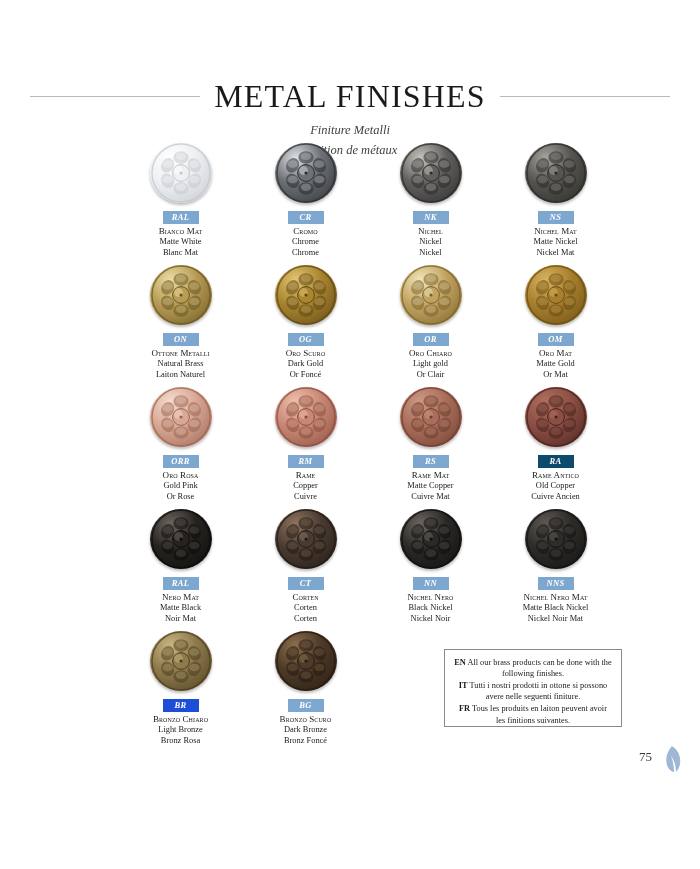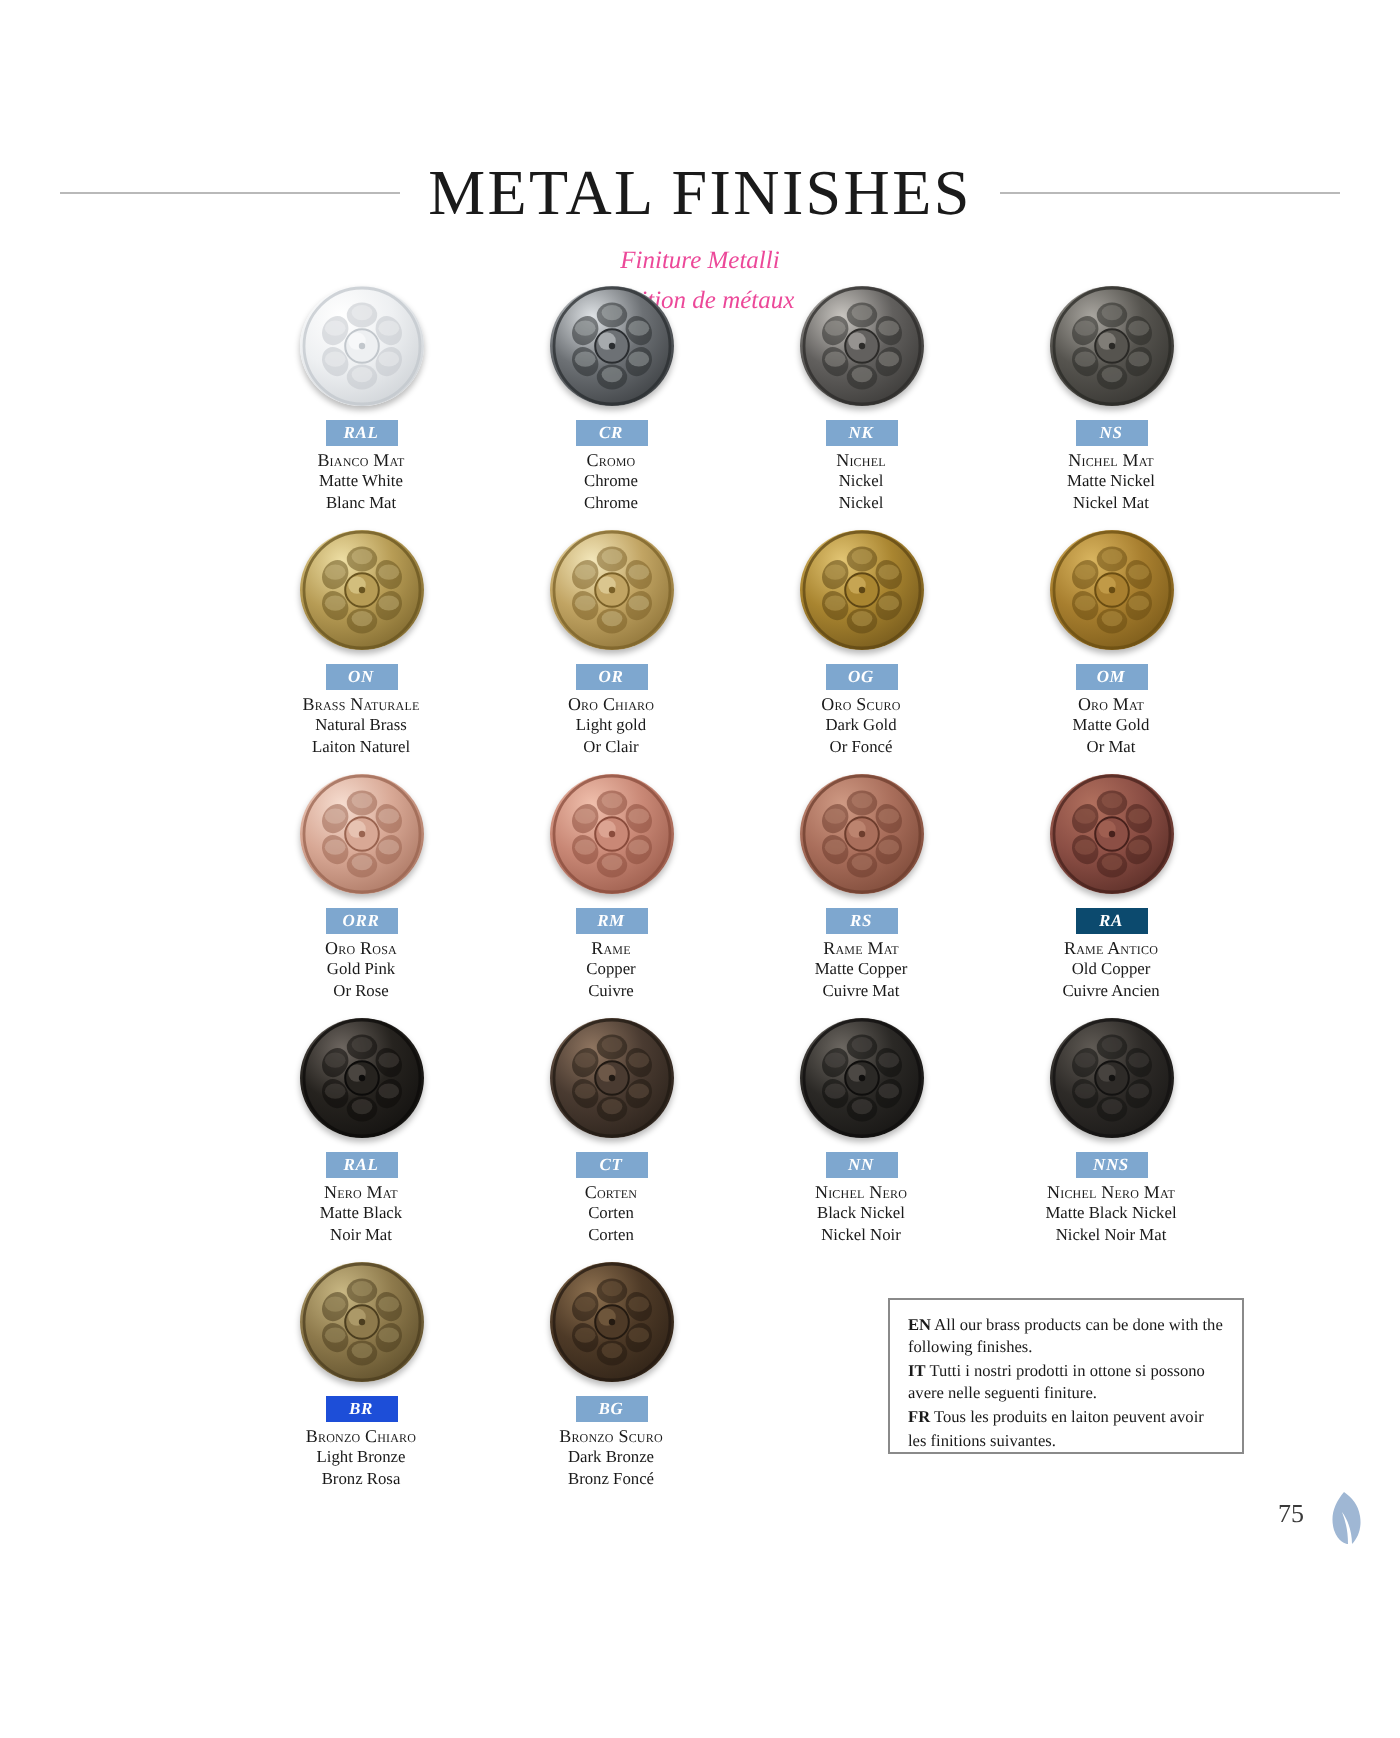--- a/index.html
+++ b/index.html
@@ -51,21 +51,21 @@
     height: 1px;
     background: #b9b9b9;
     z-index: 1;
   }
   .subtitle {
     font-size: 12.5px;
     font-style: italic;
     line-height: 1.35;
     margin: 0;
     padding-top: 3px;
-    color: #ec4899;
+    color: #404040;
   }
 
   
   .grid {
     position: absolute;
     left: 118px;
     top: 140px;
     width: 500px;
   }
   .row {
@@ -134,21 +134,21 @@
     left: 444px;
     top: 649px;
     width: 178px;
     height: 78px;
     border: 1px solid #8a8a8a;
     padding: 7px 9px;
     box-sizing: border-box;
     font-size: 8.3px;
     line-height: 1.34;
   }
-  .notebox p { margin: 0 0 1px 0; }
+  .notebox p { margin: 0 0 1px 0; text-align: center; }
   .notebox b { font-weight: bold; }
 
   
   .pagenum {
     position: absolute;
     right: 48px;
     bottom: 104px;
     font-size: 13px;
     font-family: "Liberation Serif", serif;
     color: #3a3a3a;
@@ -298,23 +298,49 @@
                 <ellipse cx="17.6" cy="37.8" rx="7.6" ry="6.2" transform="rotate(240.0 17.6 37.8)" fill="#6a5520" opacity="0.55"></ellipse>
                 <ellipse cx="17.6" cy="36.6" rx="5.2" ry="3.8" fill="#eedfa5" opacity="0.30"></ellipse>
                 <ellipse cx="17.6" cy="22.3" rx="7.6" ry="6.2" transform="rotate(300.0 17.6 22.3)" fill="#6a5520" opacity="0.55"></ellipse>
                 <ellipse cx="17.6" cy="21.1" rx="5.2" ry="3.8" fill="#eedfa5" opacity="0.30"></ellipse>
                 <circle cx="31" cy="30" r="8.4" fill="#b79c55" stroke="#6a5520" stroke-width="1"></circle>
                 <circle cx="28.5" cy="27.5" r="4.4" fill="#eedfa5" opacity="0.5"></circle>
                 <circle cx="31" cy="30" r="1.6" fill="#6a5520"></circle>
               </svg>
             </div>
           </div><div class="code" style="background: rgb(126, 167, 207);">ON</div><div class="names">
-            <div class="n-it">Brass Naturale</div>
+            <div class="n-it">Ottone Metalli</div>
             <div class="n-en">Natural Brass</div>
             <div class="n-fr">Laiton Naturel</div>
+          </div></div>
+        <div class="cell"><div class="knob-wrap">
+            <div class="knob" style="background: radial-gradient(circle at 34% 26%, rgb(227, 198, 117) 0%, rgb(169, 133, 48) 42%, rgb(95, 71, 20) 100%);">
+              <svg viewBox="0 0 62 60" width="62" height="60" class="spokes">
+                <circle cx="31" cy="30" r="29" fill="none" stroke="#5f4714" stroke-width="1.4" opacity="0.75"></circle>
+                <ellipse cx="31.0" cy="14.5" rx="7.6" ry="6.2" transform="rotate(0.0 31.0 14.5)" fill="#5f4714" opacity="0.55"></ellipse>
+                <ellipse cx="31.0" cy="13.3" rx="5.2" ry="3.8" fill="#e3c675" opacity="0.30"></ellipse>
+                <ellipse cx="44.4" cy="22.3" rx="7.6" ry="6.2" transform="rotate(60.0 44.4 22.3)" fill="#5f4714" opacity="0.55"></ellipse>
+                <ellipse cx="44.4" cy="21.1" rx="5.2" ry="3.8" fill="#e3c675" opacity="0.30"></ellipse>
+                <ellipse cx="44.4" cy="37.8" rx="7.6" ry="6.2" transform="rotate(120.0 44.4 37.8)" fill="#5f4714" opacity="0.55"></ellipse>
+                <ellipse cx="44.4" cy="36.5" rx="5.2" ry="3.8" fill="#e3c675" opacity="0.30"></ellipse>
+                <ellipse cx="31.0" cy="45.5" rx="7.6" ry="6.2" transform="rotate(180.0 31.0 45.5)" fill="#5f4714" opacity="0.55"></ellipse>
+                <ellipse cx="31.0" cy="44.3" rx="5.2" ry="3.8" fill="#e3c675" opacity="0.30"></ellipse>
+                <ellipse cx="17.6" cy="37.8" rx="7.6" ry="6.2" transform="rotate(240.0 17.6 37.8)" fill="#5f4714" opacity="0.55"></ellipse>
+                <ellipse cx="17.6" cy="36.6" rx="5.2" ry="3.8" fill="#e3c675" opacity="0.30"></ellipse>
+                <ellipse cx="17.6" cy="22.3" rx="7.6" ry="6.2" transform="rotate(300.0 17.6 22.3)" fill="#5f4714" opacity="0.55"></ellipse>
+                <ellipse cx="17.6" cy="21.1" rx="5.2" ry="3.8" fill="#e3c675" opacity="0.30"></ellipse>
+                <circle cx="31" cy="30" r="8.4" fill="#a98530" stroke="#5f4714" stroke-width="1"></circle>
+                <circle cx="28.5" cy="27.5" r="4.4" fill="#e3c675" opacity="0.5"></circle>
+                <circle cx="31" cy="30" r="1.6" fill="#5f4714"></circle>
+              </svg>
+            </div>
+          </div><div class="code" style="background: rgb(126, 167, 207);">OG</div><div class="names">
+            <div class="n-it">Oro Scuro</div>
+            <div class="n-en">Dark Gold</div>
+            <div class="n-fr">Or Foncé</div>
           </div></div>
         <div class="cell"><div class="knob-wrap">
             <div class="knob" style="background: radial-gradient(circle at 34% 26%, rgb(243, 231, 187) 0%, rgb(193, 164, 99) 42%, rgb(123, 97, 40) 100%);">
               <svg viewBox="0 0 62 60" width="62" height="60" class="spokes">
                 <circle cx="31" cy="30" r="29" fill="none" stroke="#7b6128" stroke-width="1.4" opacity="0.75"></circle>
                 <ellipse cx="31.0" cy="14.5" rx="7.6" ry="6.2" transform="rotate(0.0 31.0 14.5)" fill="#7b6128" opacity="0.55"></ellipse>
                 <ellipse cx="31.0" cy="13.3" rx="5.2" ry="3.8" fill="#f3e7bb" opacity="0.30"></ellipse>
                 <ellipse cx="44.4" cy="22.3" rx="7.6" ry="6.2" transform="rotate(60.0 44.4 22.3)" fill="#7b6128" opacity="0.55"></ellipse>
                 <ellipse cx="44.4" cy="21.1" rx="5.2" ry="3.8" fill="#f3e7bb" opacity="0.30"></ellipse>
                 <ellipse cx="44.4" cy="37.8" rx="7.6" ry="6.2" transform="rotate(120.0 44.4 37.8)" fill="#7b6128" opacity="0.55"></ellipse>
@@ -329,46 +355,20 @@
                 <circle cx="28.5" cy="27.5" r="4.4" fill="#f3e7bb" opacity="0.5"></circle>
                 <circle cx="31" cy="30" r="1.6" fill="#7b6128"></circle>
               </svg>
             </div>
           </div><div class="code" style="background: rgb(126, 167, 207);">OR</div><div class="names">
             <div class="n-it">Oro Chiaro</div>
             <div class="n-en">Light gold</div>
             <div class="n-fr">Or Clair</div>
           </div></div>
         <div class="cell"><div class="knob-wrap">
-            <div class="knob" style="background: radial-gradient(circle at 34% 26%, rgb(227, 198, 117) 0%, rgb(169, 133, 48) 42%, rgb(95, 71, 20) 100%);">
-              <svg viewBox="0 0 62 60" width="62" height="60" class="spokes">
-                <circle cx="31" cy="30" r="29" fill="none" stroke="#5f4714" stroke-width="1.4" opacity="0.75"></circle>
-                <ellipse cx="31.0" cy="14.5" rx="7.6" ry="6.2" transform="rotate(0.0 31.0 14.5)" fill="#5f4714" opacity="0.55"></ellipse>
-                <ellipse cx="31.0" cy="13.3" rx="5.2" ry="3.8" fill="#e3c675" opacity="0.30"></ellipse>
-                <ellipse cx="44.4" cy="22.3" rx="7.6" ry="6.2" transform="rotate(60.0 44.4 22.3)" fill="#5f4714" opacity="0.55"></ellipse>
-                <ellipse cx="44.4" cy="21.1" rx="5.2" ry="3.8" fill="#e3c675" opacity="0.30"></ellipse>
-                <ellipse cx="44.4" cy="37.8" rx="7.6" ry="6.2" transform="rotate(120.0 44.4 37.8)" fill="#5f4714" opacity="0.55"></ellipse>
-                <ellipse cx="44.4" cy="36.5" rx="5.2" ry="3.8" fill="#e3c675" opacity="0.30"></ellipse>
-                <ellipse cx="31.0" cy="45.5" rx="7.6" ry="6.2" transform="rotate(180.0 31.0 45.5)" fill="#5f4714" opacity="0.55"></ellipse>
-                <ellipse cx="31.0" cy="44.3" rx="5.2" ry="3.8" fill="#e3c675" opacity="0.30"></ellipse>
-                <ellipse cx="17.6" cy="37.8" rx="7.6" ry="6.2" transform="rotate(240.0 17.6 37.8)" fill="#5f4714" opacity="0.55"></ellipse>
-                <ellipse cx="17.6" cy="36.6" rx="5.2" ry="3.8" fill="#e3c675" opacity="0.30"></ellipse>
-                <ellipse cx="17.6" cy="22.3" rx="7.6" ry="6.2" transform="rotate(300.0 17.6 22.3)" fill="#5f4714" opacity="0.55"></ellipse>
-                <ellipse cx="17.6" cy="21.1" rx="5.2" ry="3.8" fill="#e3c675" opacity="0.30"></ellipse>
-                <circle cx="31" cy="30" r="8.4" fill="#a98530" stroke="#5f4714" stroke-width="1"></circle>
-                <circle cx="28.5" cy="27.5" r="4.4" fill="#e3c675" opacity="0.5"></circle>
-                <circle cx="31" cy="30" r="1.6" fill="#5f4714"></circle>
-              </svg>
-            </div>
-          </div><div class="code" style="background: rgb(126, 167, 207);">OG</div><div class="names">
-            <div class="n-it">Oro Scuro</div>
-            <div class="n-en">Dark Gold</div>
-            <div class="n-fr">Or Foncé</div>
-          </div></div>
-        <div class="cell"><div class="knob-wrap">
             <div class="knob" style="background: radial-gradient(circle at 34% 26%, rgb(217, 181, 96) 0%, rgb(168, 127, 47) 42%, rgb(106, 77, 18) 100%);">
               <svg viewBox="0 0 62 60" width="62" height="60" class="spokes">
                 <circle cx="31" cy="30" r="29" fill="none" stroke="#6a4d12" stroke-width="1.4" opacity="0.75"></circle>
                 <ellipse cx="31.0" cy="14.5" rx="7.6" ry="6.2" transform="rotate(0.0 31.0 14.5)" fill="#6a4d12" opacity="0.55"></ellipse>
                 <ellipse cx="31.0" cy="13.3" rx="5.2" ry="3.8" fill="#d9b560" opacity="0.30"></ellipse>
                 <ellipse cx="44.4" cy="22.3" rx="7.6" ry="6.2" transform="rotate(60.0 44.4 22.3)" fill="#6a4d12" opacity="0.55"></ellipse>
                 <ellipse cx="44.4" cy="21.1" rx="5.2" ry="3.8" fill="#d9b560" opacity="0.30"></ellipse>
                 <ellipse cx="44.4" cy="37.8" rx="7.6" ry="6.2" transform="rotate(120.0 44.4 37.8)" fill="#6a4d12" opacity="0.55"></ellipse>
                 <ellipse cx="44.4" cy="36.5" rx="5.2" ry="3.8" fill="#d9b560" opacity="0.30"></ellipse>
                 <ellipse cx="31.0" cy="45.5" rx="7.6" ry="6.2" transform="rotate(180.0 31.0 45.5)" fill="#6a4d12" opacity="0.55"></ellipse>

